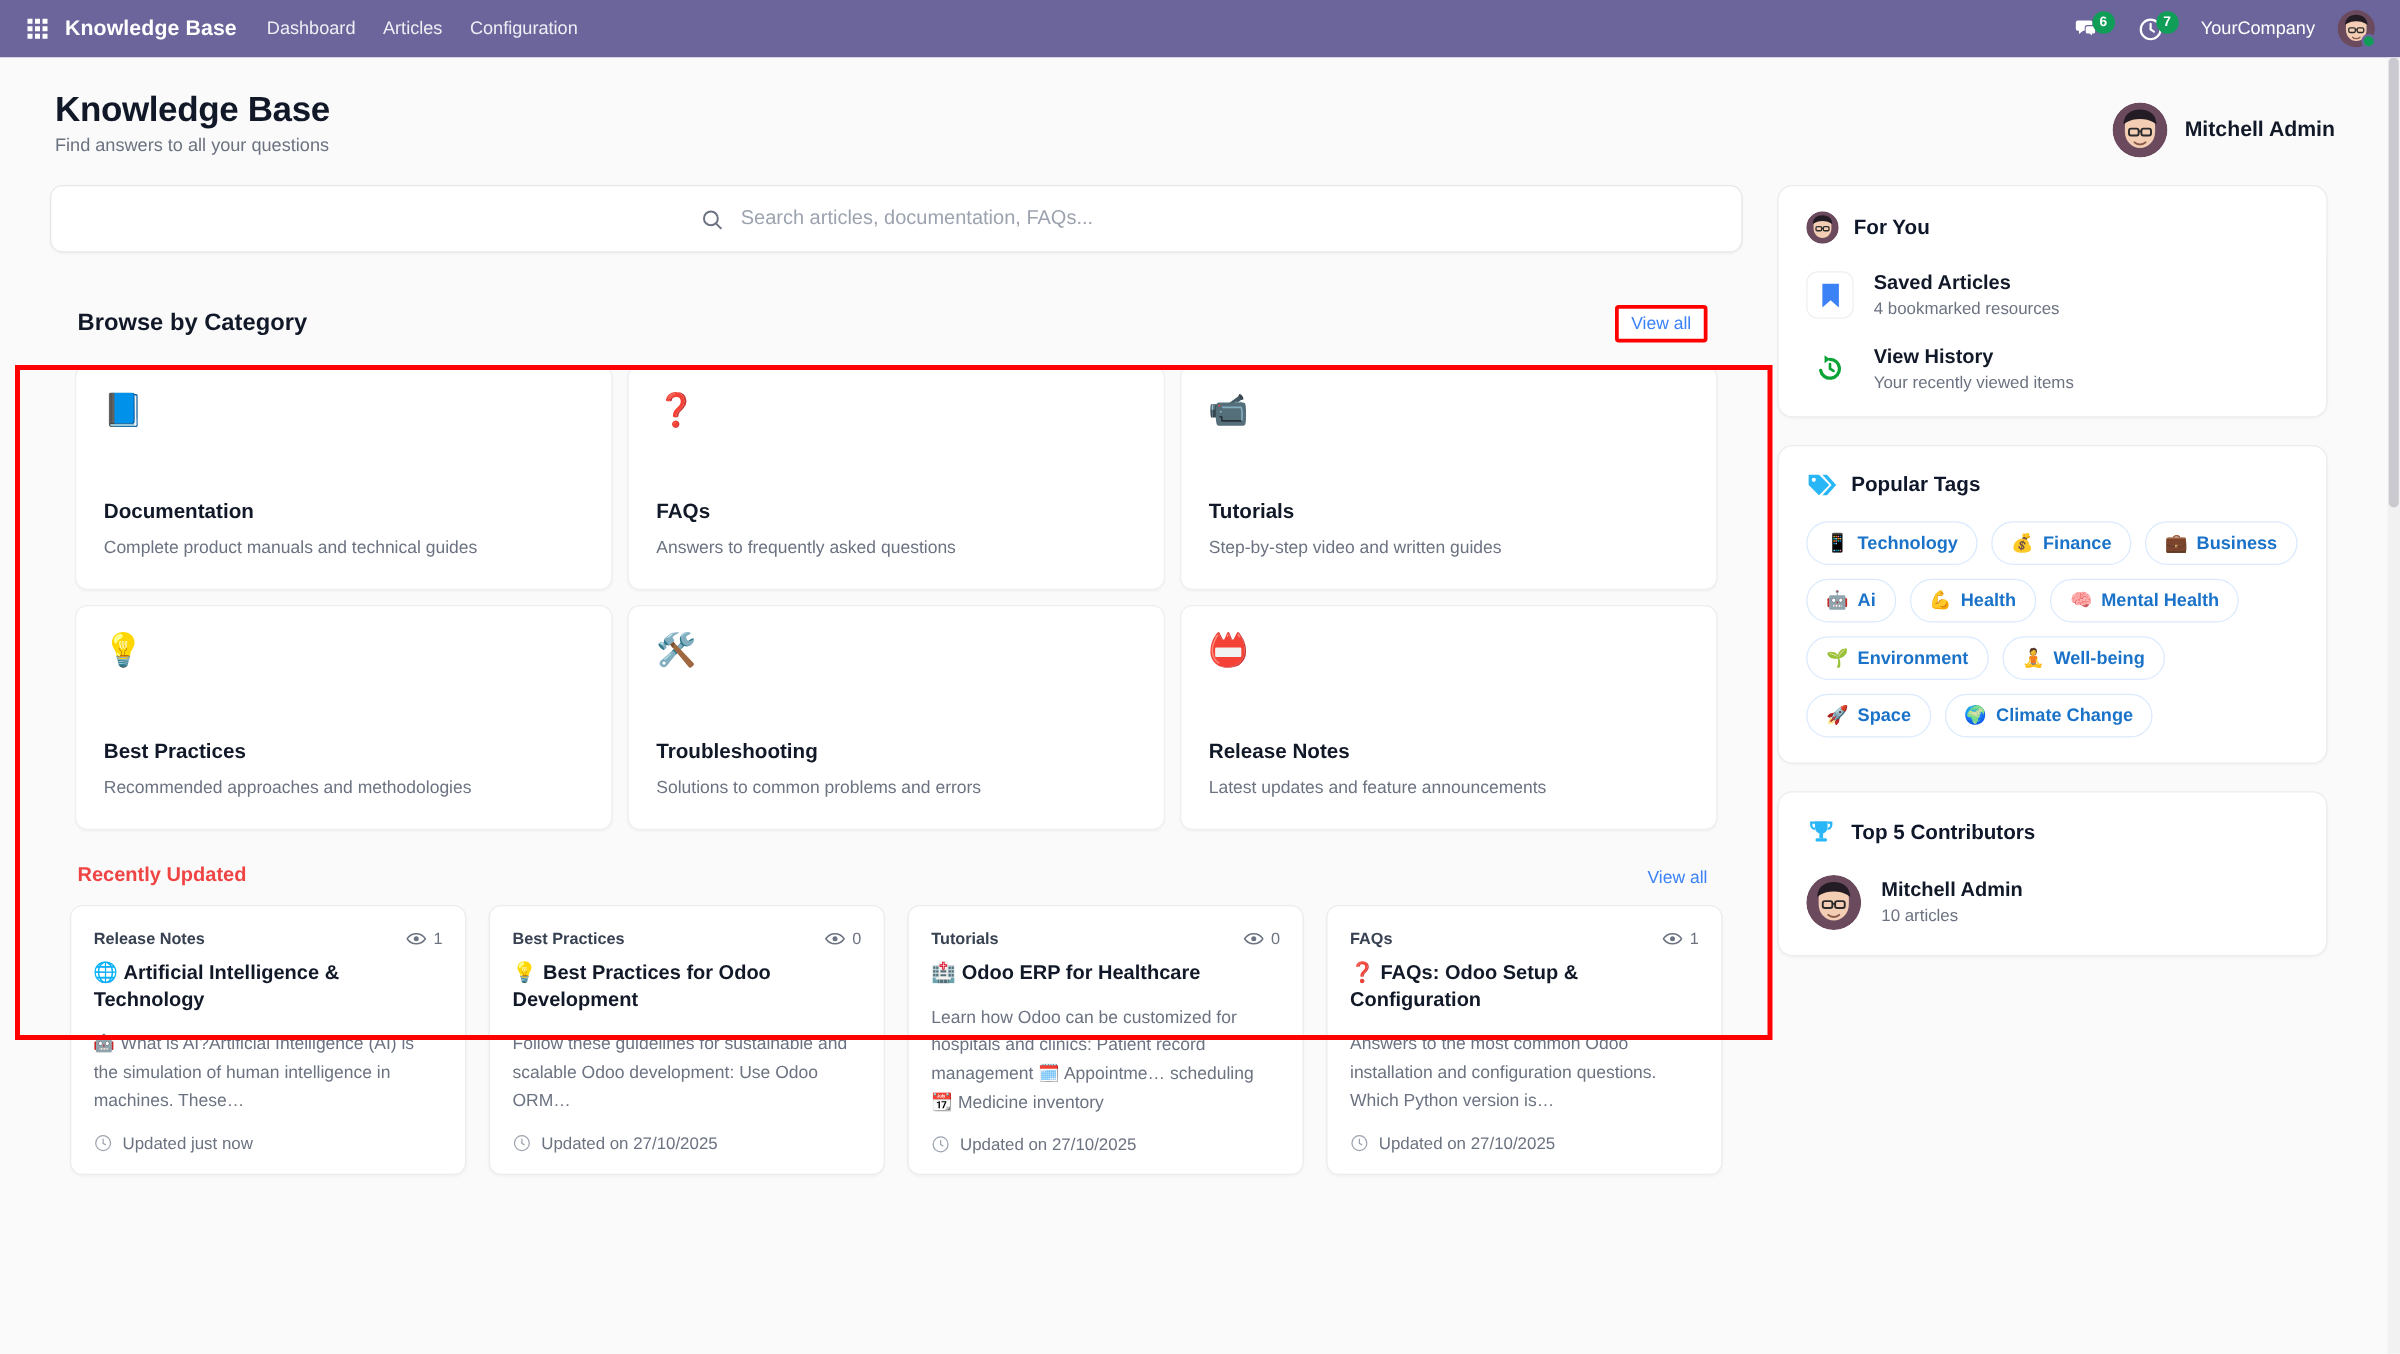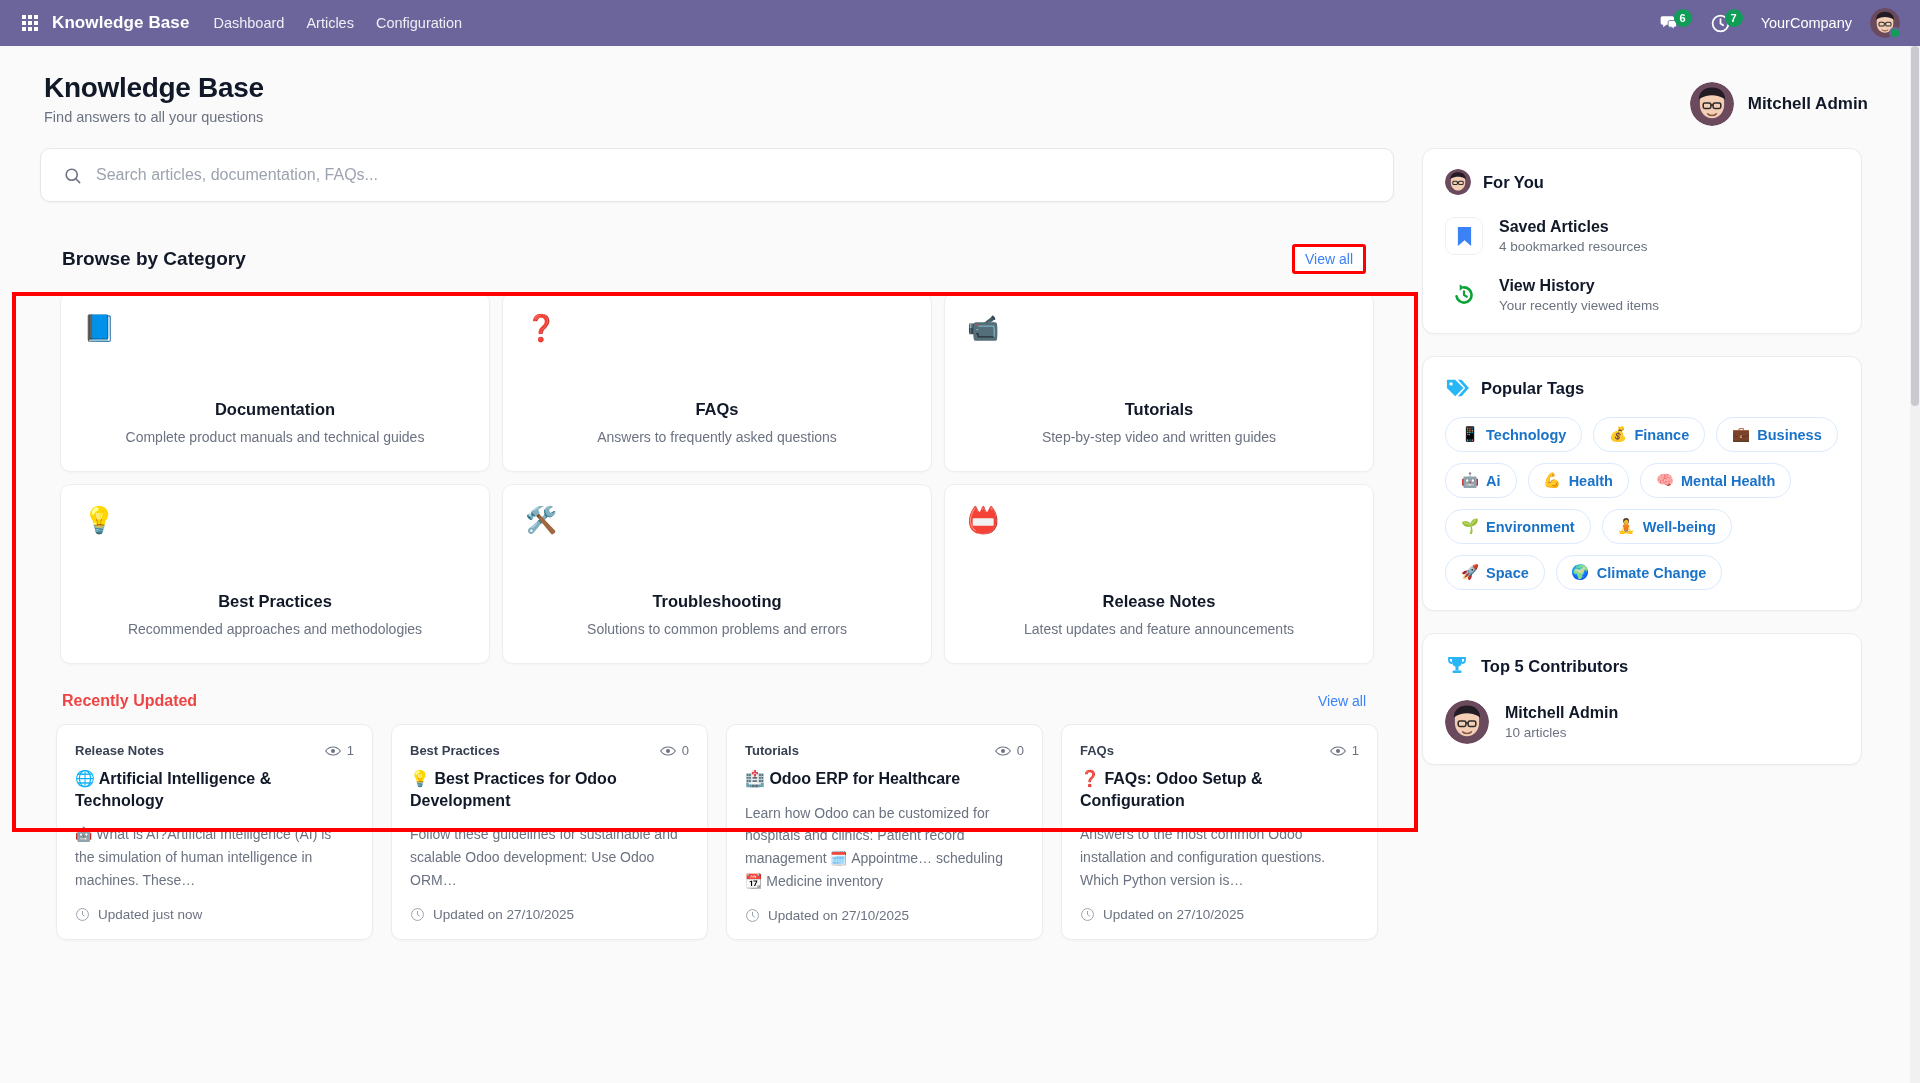--- a/index.html
+++ b/index.html
@@ -46,26 +46,26 @@
 
   .layout { display: flex; gap: 28px; padding: 22px 58px 0 40px; align-items: flex-start; }
   .col-main { flex: 1 1 auto; min-width: 0; }
   .col-side { width: 440px; flex: 0 0 440px; }
 
   
   .searchbar {
     display:flex; align-items:center; gap:14px;
     background:#fff; border:1px solid #e7e7ea; border-radius:10px;
     height: 54px; padding: 0 22px; box-shadow: 0 1px 2px rgba(16,24,40,.04);
-    margin-bottom: 24px; cursor: text;
+    margin-bottom: 24px; cursor: text; justify-content: center;
   }
   .searchbar .ph { font-size: 16px; color: #9ca3af; }
 
   
-  .cat-panel { position: relative; text-align: center; }
+  .cat-panel { position: relative; }
   .cat-head { display:flex; align-items:center; padding: 18px 28px 6px 22px; }
   .cat-head h2 { font-size: 19px; font-weight: 600; color:#111827; }
   .viewall-hl { margin-left:auto; border:3px solid #ff0000; border-radius:3px; padding:3px 10px; background:#fff;}
   .viewall { font-size: 14px; color: #3b82f6; cursor: pointer; }
   .viewall-plain { margin-left:auto; font-size: 14px; color:#3b82f6; cursor:pointer; }
 
   .cat-grid { display: grid; grid-template-columns: repeat(3, 1fr); gap: 0; padding: 6px 14px 10px 14px; }
   .cat-card {
     background:#fff; border:1px solid #eceef1; border-radius:10px; margin: 6px;
     padding: 22px 22px 26px 22px; min-height: 162px; cursor:pointer;

